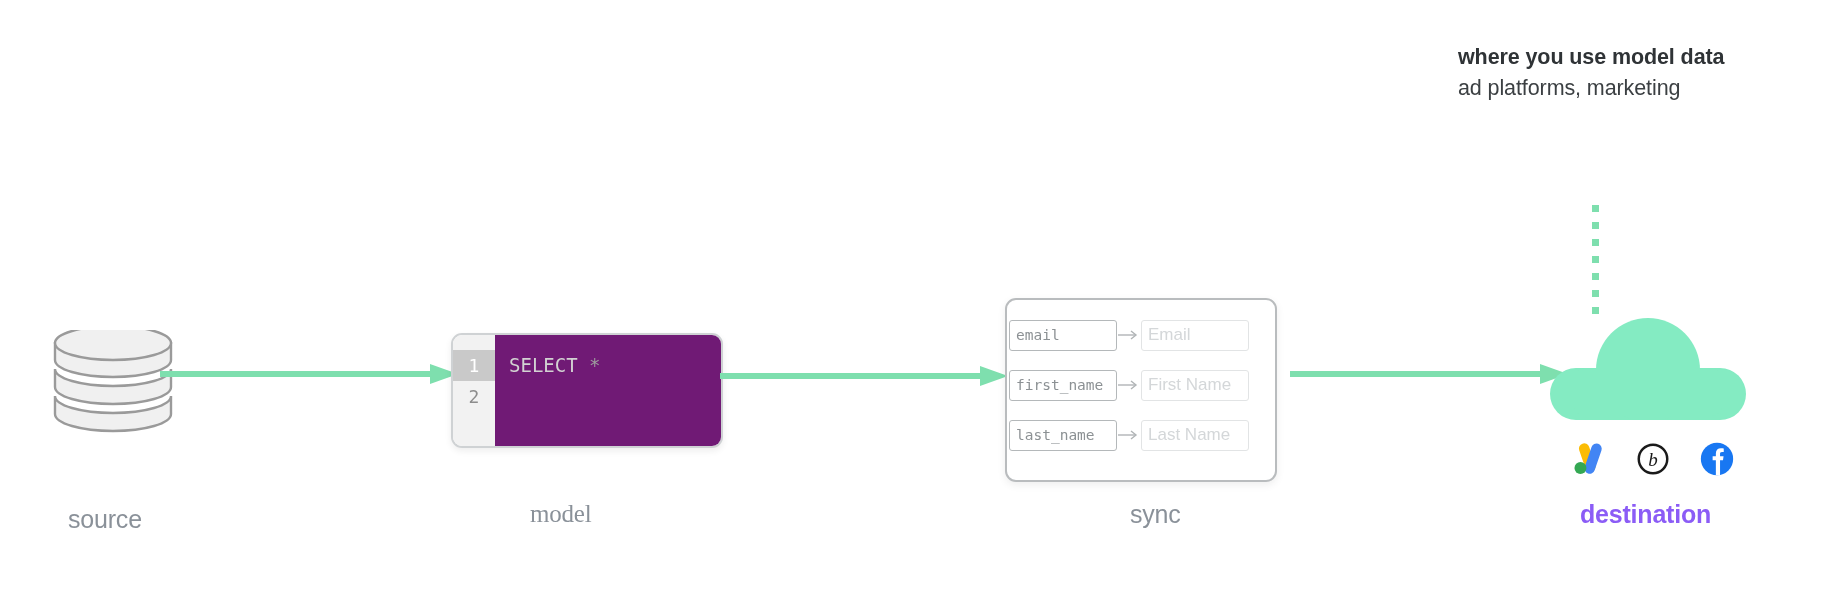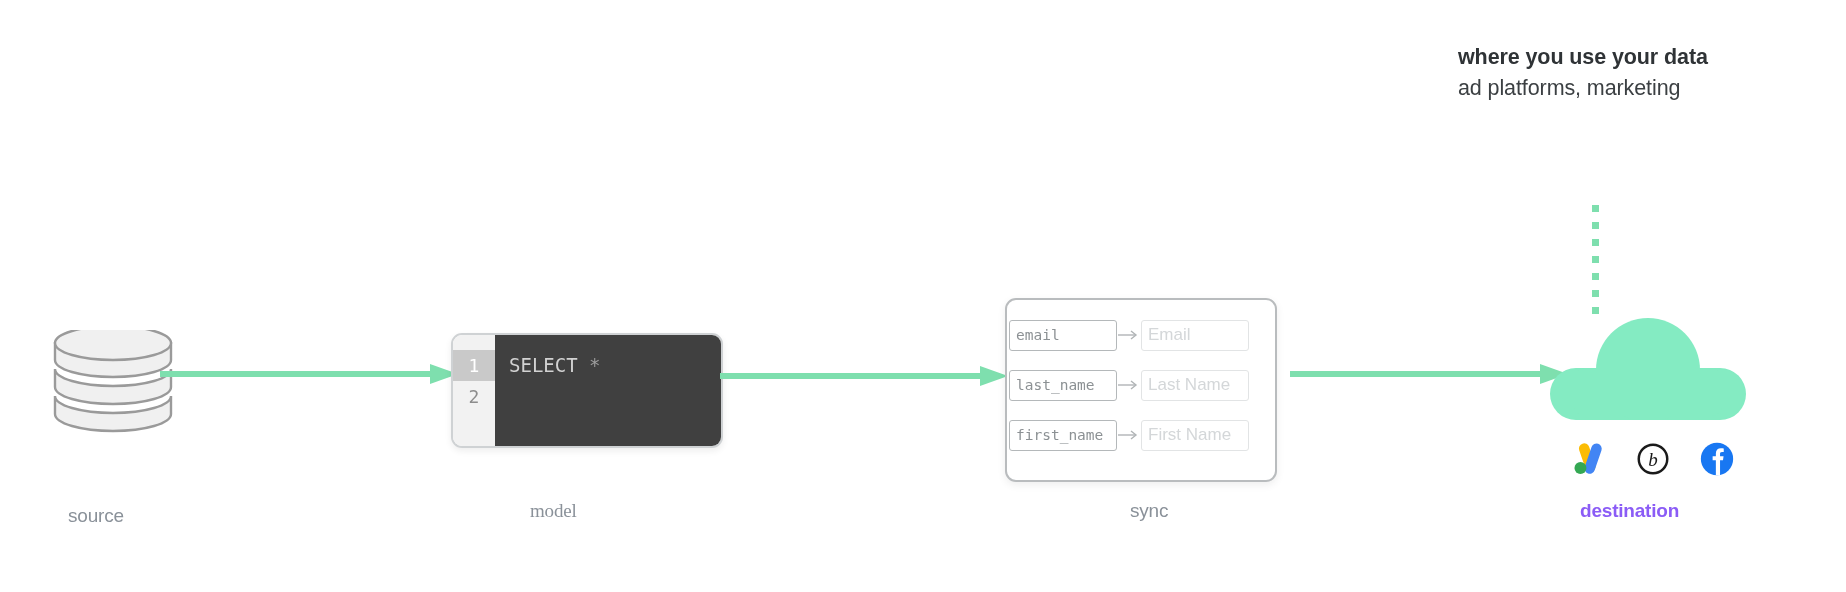--- a/index.html
+++ b/index.html
@@ -29,21 +29,21 @@
     line-height: 31px;
     color: #3c4043;
     letter-spacing: -0.1px;
   }
   .caption-title { font-weight: 700; color: #2f3336; display: block; }
   .caption-line  { display: block; font-weight: 400; color: #3c4043; }
 
   
   .stage-label {
     position: absolute;
-    font-size: 19px;
+    font-size: 25px;
     color: #8a9199;
     letter-spacing: -0.2px;
     white-space: nowrap;
   }
   .stage-label.active { color: #8b5cf6; font-weight: 700; }
 
   #label-source      { left: 68px;   top: 505px; }
   #label-model       { left: 530px;  top: 500px; font-family: Liberation Serif, serif; }
   #label-sync        { left: 1110px; top: 500px; margin-left: 20px; }
   #label-destination { left: 1580px; top: 500px; }
@@ -88,21 +88,21 @@
     font-size: 18px;
     color: #8d8d8d;
     text-align: center;
     height: 31px;
     line-height: 31px;
   }
   .gutter-num.highlight { background: #c9c9c9; color: #ffffff; }
   #code-body {
     flex: 1;
     padding: 15px 0 8px 14px;
-    background: #404040;
+    background: #701a75;
   }
   .code-line {
     font-family: "DejaVu Sans Mono", monospace;
     font-size: 19px;
     height: 31px;
     line-height: 31px;
     white-space: pre;
     color: #9d9d9d;
   }
   .kw   { color: #d2d2d2; }
@@ -202,21 +202,21 @@
     gap: 26px;
   }
   .logo { width: 38px; height: 38px; flex: 0 0 38px; }
 </style>
 </head>
 <body>
 
 <div id="stage">
 
   <div class="caption">
-    <span class="caption-title">where you use your data</span>
+    <span class="caption-title">where you use model data</span>
     <span class="caption-line">ad platforms, marketing</span>
   </div>
 
   <svg id="source-icon" viewBox="0 0 122 112">
     <g fill="#f0f0f0" stroke="#9a9a9a" stroke-width="2.4">
       <path d="M3,84 a58,17 0 0 0 116,0 v-18 a58,17 0 0 1 -116,0 z"></path>
       <path d="M3,57 a58,17 0 0 0 116,0 v-18 a58,17 0 0 1 -116,0 z"></path>
       <path d="M3,30 a58,17 0 0 0 116,0 v-18 a58,17 0 0 1 -116,0 z"></path>
       <ellipse cx="61" cy="13" rx="58" ry="17"></ellipse>
     </g>
@@ -247,37 +247,37 @@
     <div class="map-row">
       <div class="field-src">email</div>
       <svg class="map-arrow" viewBox="0 0 22 12">
         <line x1="0" y1="6" x2="17" y2="6" stroke="#b0b4b6" stroke-width="1.4"></line>
         <polyline points="13,2 18,6 13,10" fill="none" stroke="#b0b4b6" stroke-width="1.4"></polyline>
       </svg>
       <div class="field-dst">Email</div>
     </div>
 
     <div class="map-row">
+      <div class="field-src">first_name</div>
+      <svg class="map-arrow" viewBox="0 0 22 12">
+        <line x1="0" y1="6" x2="17" y2="6" stroke="#b0b4b6" stroke-width="1.4"></line>
+        <polyline points="13,2 18,6 13,10" fill="none" stroke="#b0b4b6" stroke-width="1.4"></polyline>
+      </svg>
+      <div class="field-dst">First Name</div>
+    </div>
+
+    <div class="map-row">
       <div class="field-src">last_name</div>
       <svg class="map-arrow" viewBox="0 0 22 12">
         <line x1="0" y1="6" x2="17" y2="6" stroke="#b0b4b6" stroke-width="1.4"></line>
         <polyline points="13,2 18,6 13,10" fill="none" stroke="#b0b4b6" stroke-width="1.4"></polyline>
       </svg>
       <div class="field-dst">Last Name</div>
     </div>
 
-    <div class="map-row">
-      <div class="field-src">first_name</div>
-      <svg class="map-arrow" viewBox="0 0 22 12">
-        <line x1="0" y1="6" x2="17" y2="6" stroke="#b0b4b6" stroke-width="1.4"></line>
-        <polyline points="13,2 18,6 13,10" fill="none" stroke="#b0b4b6" stroke-width="1.4"></polyline>
-      </svg>
-      <div class="field-dst">First Name</div>
-    </div>
-
   </div>
 
   <svg class="arrow" id="arrow-sync-dest" viewBox="0 0 280 28">
     <rect x="0" y="11" width="258" height="6" fill="#7edfae"></rect>
     <polygon points="250,4 278,14 250,24" fill="#7edfae"></polygon>
   </svg>
 
   <div id="dotted-line">
     <div class="dot"></div>
     <div class="dot"></div>

